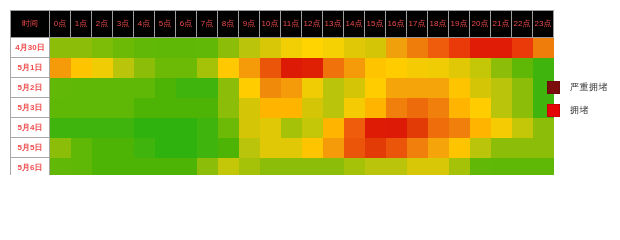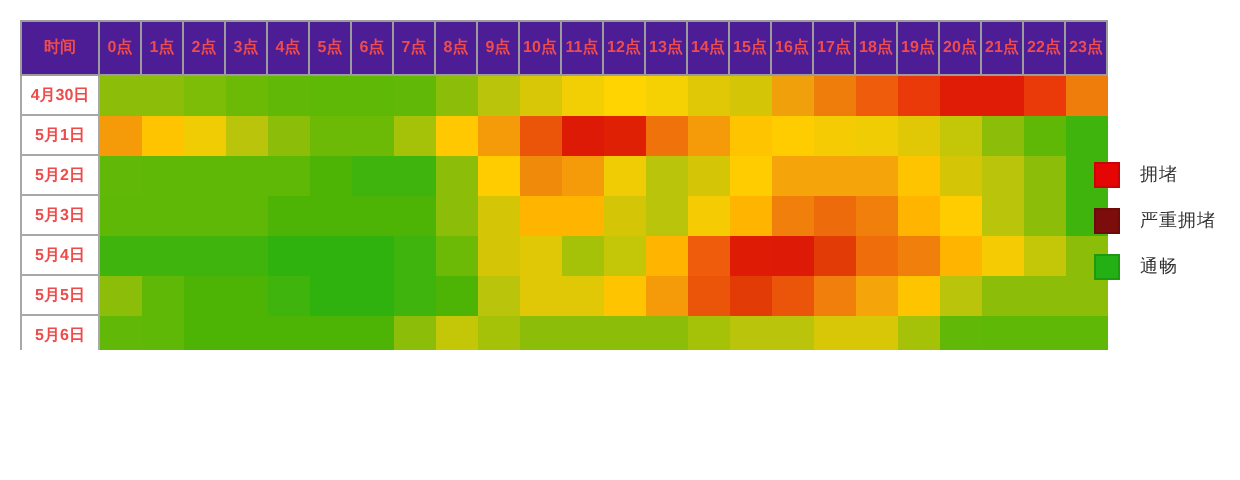--- a/index.html
+++ b/index.html
@@ -33,25 +33,25 @@
     width: 518px;
   }
   table.heatmap th,
   table.heatmap td {
     padding: 0;
     margin: 0;
   }
   
   th.hdr {
     height: 26px;
-    background: #4c1d95;
+    background: #000000;
     border: 1px solid #9c9c9c;
     color: #f04b4b;
     font-size: 8px;
-    font-weight: bold;
+    font-weight: normal;
     text-align: center;
     vertical-align: middle;
     line-height: 26px;
     white-space: nowrap;
   }
   th.hdr-corner {
     width: 38px;
     font-size: 8px;
   }
   th.hdr-hour {
@@ -330,26 +330,22 @@
             <td class="cell" style="background: rgb(94, 184, 5);"></td>
             <td class="cell" style="background: rgb(94, 184, 5);"></td>
             <td class="cell" style="background: rgb(94, 184, 5);"></td>
           </tr>
         </tbody>
     </table>
   </div>
 
   <div class="legend">
       <div class="legend-row">
-        <span class="legend-swatch" style="background: rgb(230, 5, 5);"></span>
-        <span class="legend-label">拥堵</span>
-      </div>
-      <div class="legend-row">
         <span class="legend-swatch" style="background: rgb(125, 13, 13);"></span>
         <span class="legend-label">严重拥堵</span>
       </div>
       <div class="legend-row">
-        <span class="legend-swatch" style="background: rgb(35, 176, 20);"></span>
-        <span class="legend-label">通畅</span>
+        <span class="legend-swatch" style="background: rgb(230, 5, 5);"></span>
+        <span class="legend-label">拥堵</span>
       </div>
     </div>
 
 </div>
 
 </body></html>

